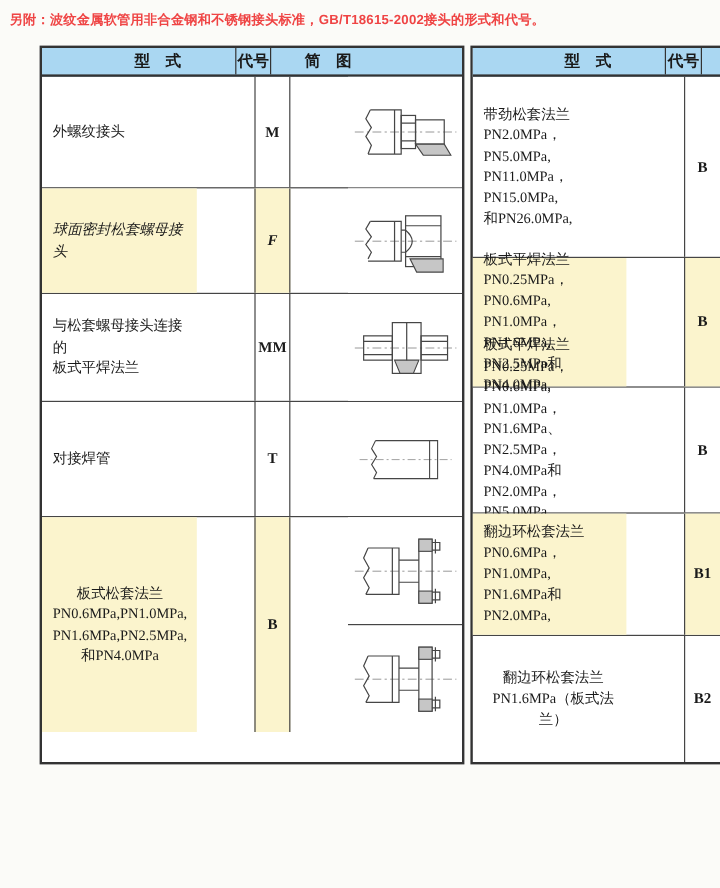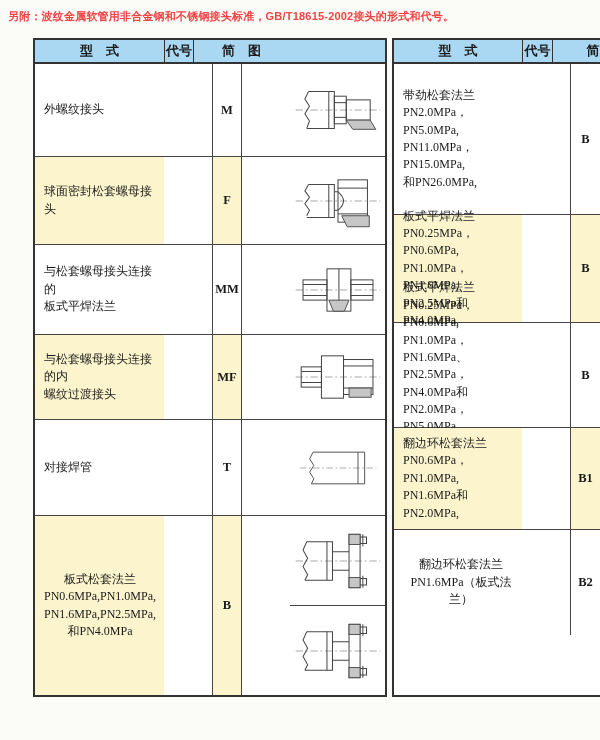--- a/index.html
+++ b/index.html
@@ -1,21 +1,21 @@
 <!DOCTYPE html>
 <html style="--header-bg: #aad7f2; --highlight-bg: #fbf4cd; --border: #333333;"><head>
 <meta charset="utf-8">
 <style>
   *{box-sizing:border-box;}
   html,body{margin:0;padding:0;}
   body{width:600px;height:740px;background:#fbfbf8;font-family:"Liberation Serif",serif;color:#1a1a1a;position:relative;overflow:hidden;}
   .note{position:absolute;left:8px;top:9px;font-family:"Liberation Sans",sans-serif;font-weight:bold;font-size:11px;letter-spacing:.2px;color:#ef4444;}
   .tables{position:absolute;left:33px;top:38px;display:flex;gap:5px;}
   .tbl{border:2px solid var(--border,#333);background:#fff;display:flex;flex-direction:column;}
-  .thead{display:flex;background:var(--header-bg,#aad7f2);border-bottom:2px solid var(--border,#333);}
+  .thead{display:flex;background:var(--header-bg,#aad7f2);border-bottom:2px solid var(--border,#333);padding-left:32px;}
   .th{height:22px;display:flex;align-items:center;justify-content:center;font-weight:bold;font-size:13px;}
   .row{display:flex;border-bottom:1px solid #454545;gap:48px;}
   .row:last-child{border-bottom:none;text-align:center;}
   .cell{display:flex;align-items:center;}
   .c-type{padding:2px 3px 2px 9px;font-size:12px;line-height:1.45;white-space:pre-line;}
   .c-code{justify-content:center;font-size:12.5px;font-weight:bold;border-left:1px solid #454545;border-right:1px solid #454545;}
   .th.b{border-left:1px solid var(--border,#333);border-right:1px solid var(--border,#333);}
   .c-sk{flex-direction:column;justify-content:center;background:#fff;padding:0;}
   .sub{flex:1;width:100%;display:flex;align-items:center;justify-content:center;}
   .sub + .sub{border-top:1px solid #454545;}
@@ -58,21 +58,21 @@
           <line class="ln" x1="40" y1="16" x2="40" y2="56"></line>
           <rect class="ln" x="46" y="21" width="13" height="30"></rect>
           <line class="ln" x1="46" y1="28" x2="59" y2="28"></line>
           <line class="ln" x1="46" y1="44" x2="59" y2="44"></line>
           <rect class="ln" x="59" y="25" width="26" height="22"></rect>
           <path class="ht" d="M59 47 H85 L91 57 H66 Z"></path>
         </svg>
       </div>
     </div>
 
-    <div class="row" style="height:88px;">
+    <div class="row" style="height:88px;font-style:italic;">
       <div class="cell c-type hl">球面密封松套螺母接头</div>
       <div class="cell c-code hl">F</div>
       <div class="cell c-sk">
         <svg class="sk" width="92" height="68" viewBox="0 0 100 72">
           <line class="cl" x1="4" y1="36" x2="96" y2="36"></line>
           <path class="ln" d="M18 18 H46 V54 H16"></path>
           <path class="ln" d="M18 18 l-4 7 l5 7 l-5 7 l5 7 l-3 6"></path>
           <line class="ln" x1="40" y1="18" x2="40" y2="54"></line>
           <path class="ln" d="M46 26 H50 M46 46 H50"></path>
           <rect class="ln" x="50" y="13" width="32" height="46"></rect>
@@ -97,38 +97,20 @@
           <rect class="ln" x="38" y="13" width="26" height="46"></rect>
           <line class="ln" x1="51" y1="13" x2="51" y2="59"></line>
           <rect class="ln" x="64" y="25" width="24" height="22"></rect>
           <line class="ln" x1="64" y1="30" x2="88" y2="30"></line>
           <line class="ln" x1="64" y1="42" x2="88" y2="42"></line>
           <path class="ht" d="M40 47 H62 L57 59 H45 Z"></path>
         </svg>
       </div>
     </div>
 
-    <div class="row" style="height:85px;">
-      <div class="cell c-type hl">与松套螺母接头连接的内
-螺纹过渡接头</div>
-      <div class="cell c-code hl">MF</div>
-      <div class="cell c-sk">
-        <svg class="sk" width="92" height="68" viewBox="0 0 100 72">
-          <line class="cl" x1="4" y1="36" x2="96" y2="36"></line>
-          <rect class="ln" x="10" y="25" width="22" height="22"></rect>
-          <line class="ln" x1="10" y1="30" x2="32" y2="30"></line>
-          <line class="ln" x1="10" y1="42" x2="32" y2="42"></line>
-          <rect class="ln" x="32" y="13" width="24" height="46"></rect>
-          <rect class="ln" x="56" y="17" width="32" height="38"></rect>
-          <line class="ln" x1="56" y1="24" x2="88" y2="24"></line>
-          <line class="ln" x1="56" y1="48" x2="88" y2="48"></line>
-          <rect class="ht" x="62" y="48" width="24" height="10"></rect>
-        </svg>
-      </div>
-    </div>
 
     <div class="row" style="height:96px;justify-content:flex-end;">
       <div class="cell c-type">对接焊管</div>
       <div class="cell c-code">T</div>
       <div class="cell c-sk">
         <svg class="sk" width="92" height="60" viewBox="0 0 100 72">
           <line class="cl" x1="4" y1="36" x2="96" y2="36"></line>
           <path class="ln" d="M20 17 H82 V55 H18"></path>
           <path class="ln" d="M20 17 l-4 8 l5 8 l-5 8 l5 8 l-3 6"></path>
           <line class="ln" x1="74" y1="17" x2="74" y2="55"></line>

